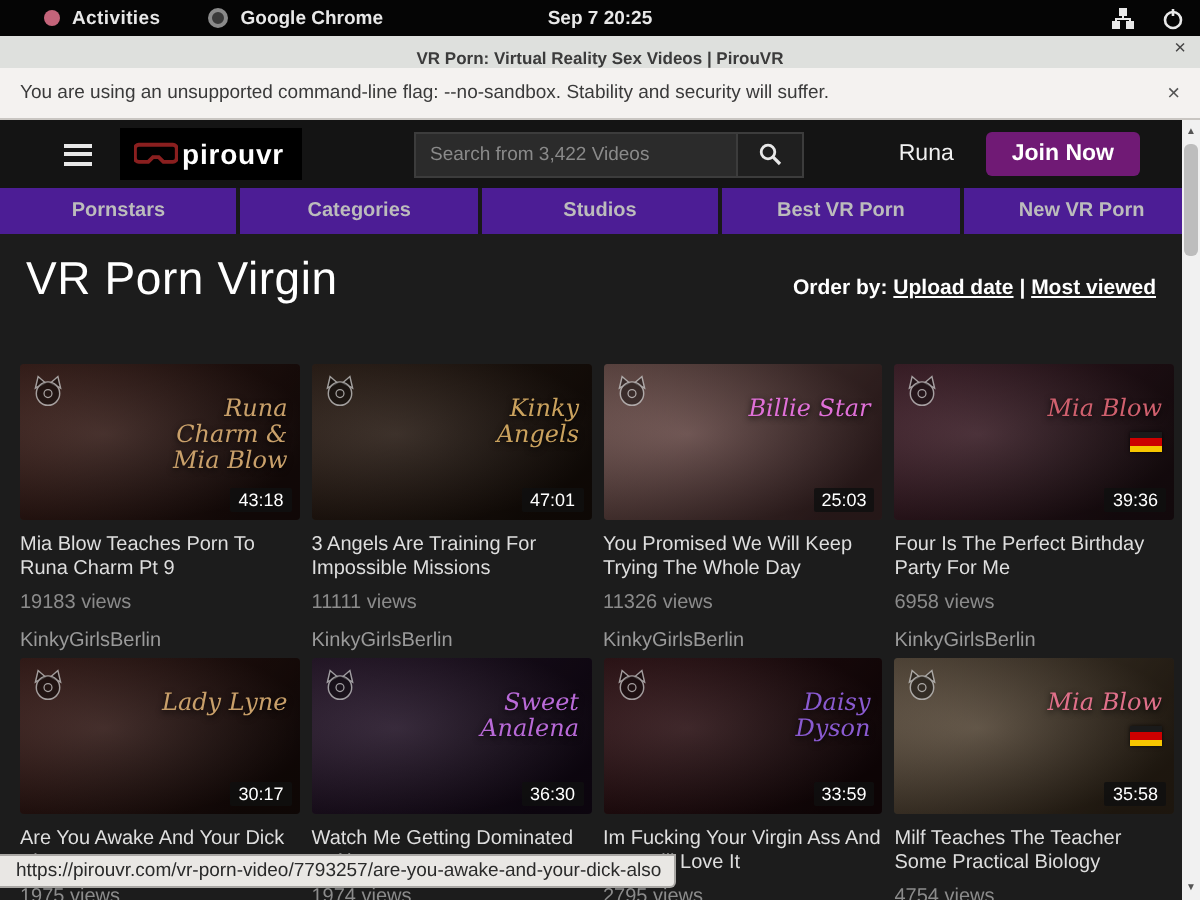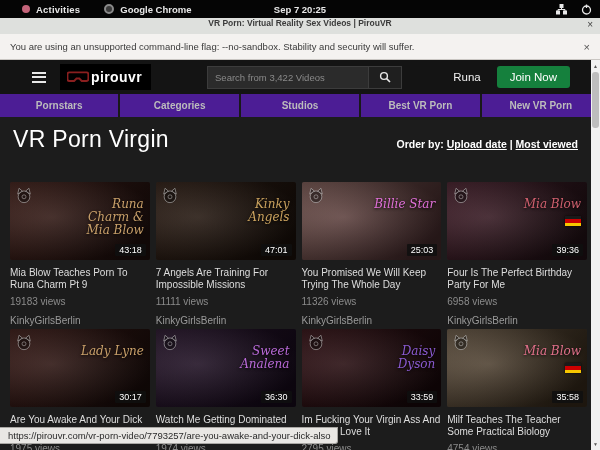--- a/index.html
+++ b/index.html
@@ -13,21 +13,21 @@
   .gb-dot { width:8px; height:8px; border-radius:50%; background:#c4647a; margin-left:22px; margin-right:6px; }
   .gb-activities { letter-spacing:.2px; }
   .gb-chrome { display:flex; align-items:center; margin-left:24px; }
   .gb-chrome-ic { width:10px; height:10px; border-radius:50%; border:2.5px solid #8a8a8a; background:#3a3a3a; margin-right:6px; }
   .gb-clock { position:absolute; left:0; right:0; text-align:center; }
   .gb-right { position:absolute; right:8px; top:0; height:18px; display:flex; align-items:center; gap:14px; }
   .gb-right svg { display:block; }
 
   
   .win-titlebar { position:absolute; left:0; top:18px; width:600px; height:16px; background:#dee0dd;
-                  display:flex; align-items:flex-start; justify-content:center;
+                  display:flex; align-items:flex-end; justify-content:center;
                   font-size:8.5px; font-weight:bold; color:#3b3b3b; }
   .win-close { position:absolute; right:7px; top:1px; font-size:10px; color:#444; font-weight:normal; cursor:default; }
 
   
   .warning-bar { position:absolute; left:0; top:34px; width:600px; height:26px; background:#f4f2f0;
                  border-bottom:1px solid #c9c6c2; display:flex; align-items:center;
                  font-size:9.5px; color:#3a3a3a; }
   .warning-text { margin-left:10px; }
   .warning-close { position:absolute; right:10px; font-size:11px; color:#555; }
 
@@ -159,21 +159,21 @@
         <input class="search-input" placeholder="Search from 3,422 Videos" style="">
         <span class="search-btn">
           <svg width="12" height="12" viewBox="0 0 12 12">
             <circle cx="5" cy="5" r="3.4" fill="none" stroke="#e8e8e8" stroke-width="1.4"></circle>
             <line x1="7.6" y1="7.6" x2="11" y2="11" stroke="#e8e8e8" stroke-width="1.6"></line>
             </svg>
         </span>
       </span>
       <span class="hspacer"></span>
       <span class="login">Runa</span>
-      <button class="join-btn" style="background: #15803d;">Join Now</button>
+      <button class="join-btn" style="background: #701a75; font-weight: bold;">Join Now</button>
     </div>
 
     <div class="main-nav">
         <div class="nav-item">Pornstars</div>
         <div class="nav-item">Categories</div>
         <div class="nav-item">Studios</div>
         <div class="nav-item">Best VR Porn</div>
         <div class="nav-item">New VR Porn</div>
       </div>
 
@@ -212,21 +212,21 @@
           <path d="M3 9 L4.5 2.5 L8.5 6 Z" fill="rgba(0,0,0,.55)" stroke="#c9c9c9" stroke-width=".8"></path>
           <path d="M17 9 L15.5 2.5 L11.5 6 Z" fill="rgba(0,0,0,.55)" stroke="#c9c9c9" stroke-width=".8"></path>
           <circle cx="10" cy="12" r="6.5" fill="rgba(0,0,0,.55)" stroke="#c9c9c9" stroke-width=".8"></circle>
           <circle cx="10" cy="12" r="2.2" fill="none" stroke="#c9c9c9" stroke-width=".7"></circle>
         </svg>
       </span>
       <span class="overlay-name" style="color: rgb(202, 162, 94);">Kinky Angels</span>
 
       <span class="duration">47:01</span>
     </div>
-    <div class="v-title">7 Angels Are Training For Impossible Missions</div>
+    <div class="v-title">3 Angels Are Training For Impossible Missions</div>
     <div class="v-views">11111 views</div>
     <div class="v-studio">KinkyGirlsBerlin</div>
   </div>
 
   <div class="card">
     <div class="thumb" style="--g1: #7a5a55; --g2: #392324; --accent: #e070d8;">
       <span class="cat-logo">
         <svg width="18" height="18" viewBox="0 0 20 20">
           <path d="M3 9 L4.5 2.5 L8.5 6 Z" fill="rgba(0,0,0,.55)" stroke="#c9c9c9" stroke-width=".8"></path>
           <path d="M17 9 L15.5 2.5 L11.5 6 Z" fill="rgba(0,0,0,.55)" stroke="#c9c9c9" stroke-width=".8"></path>

